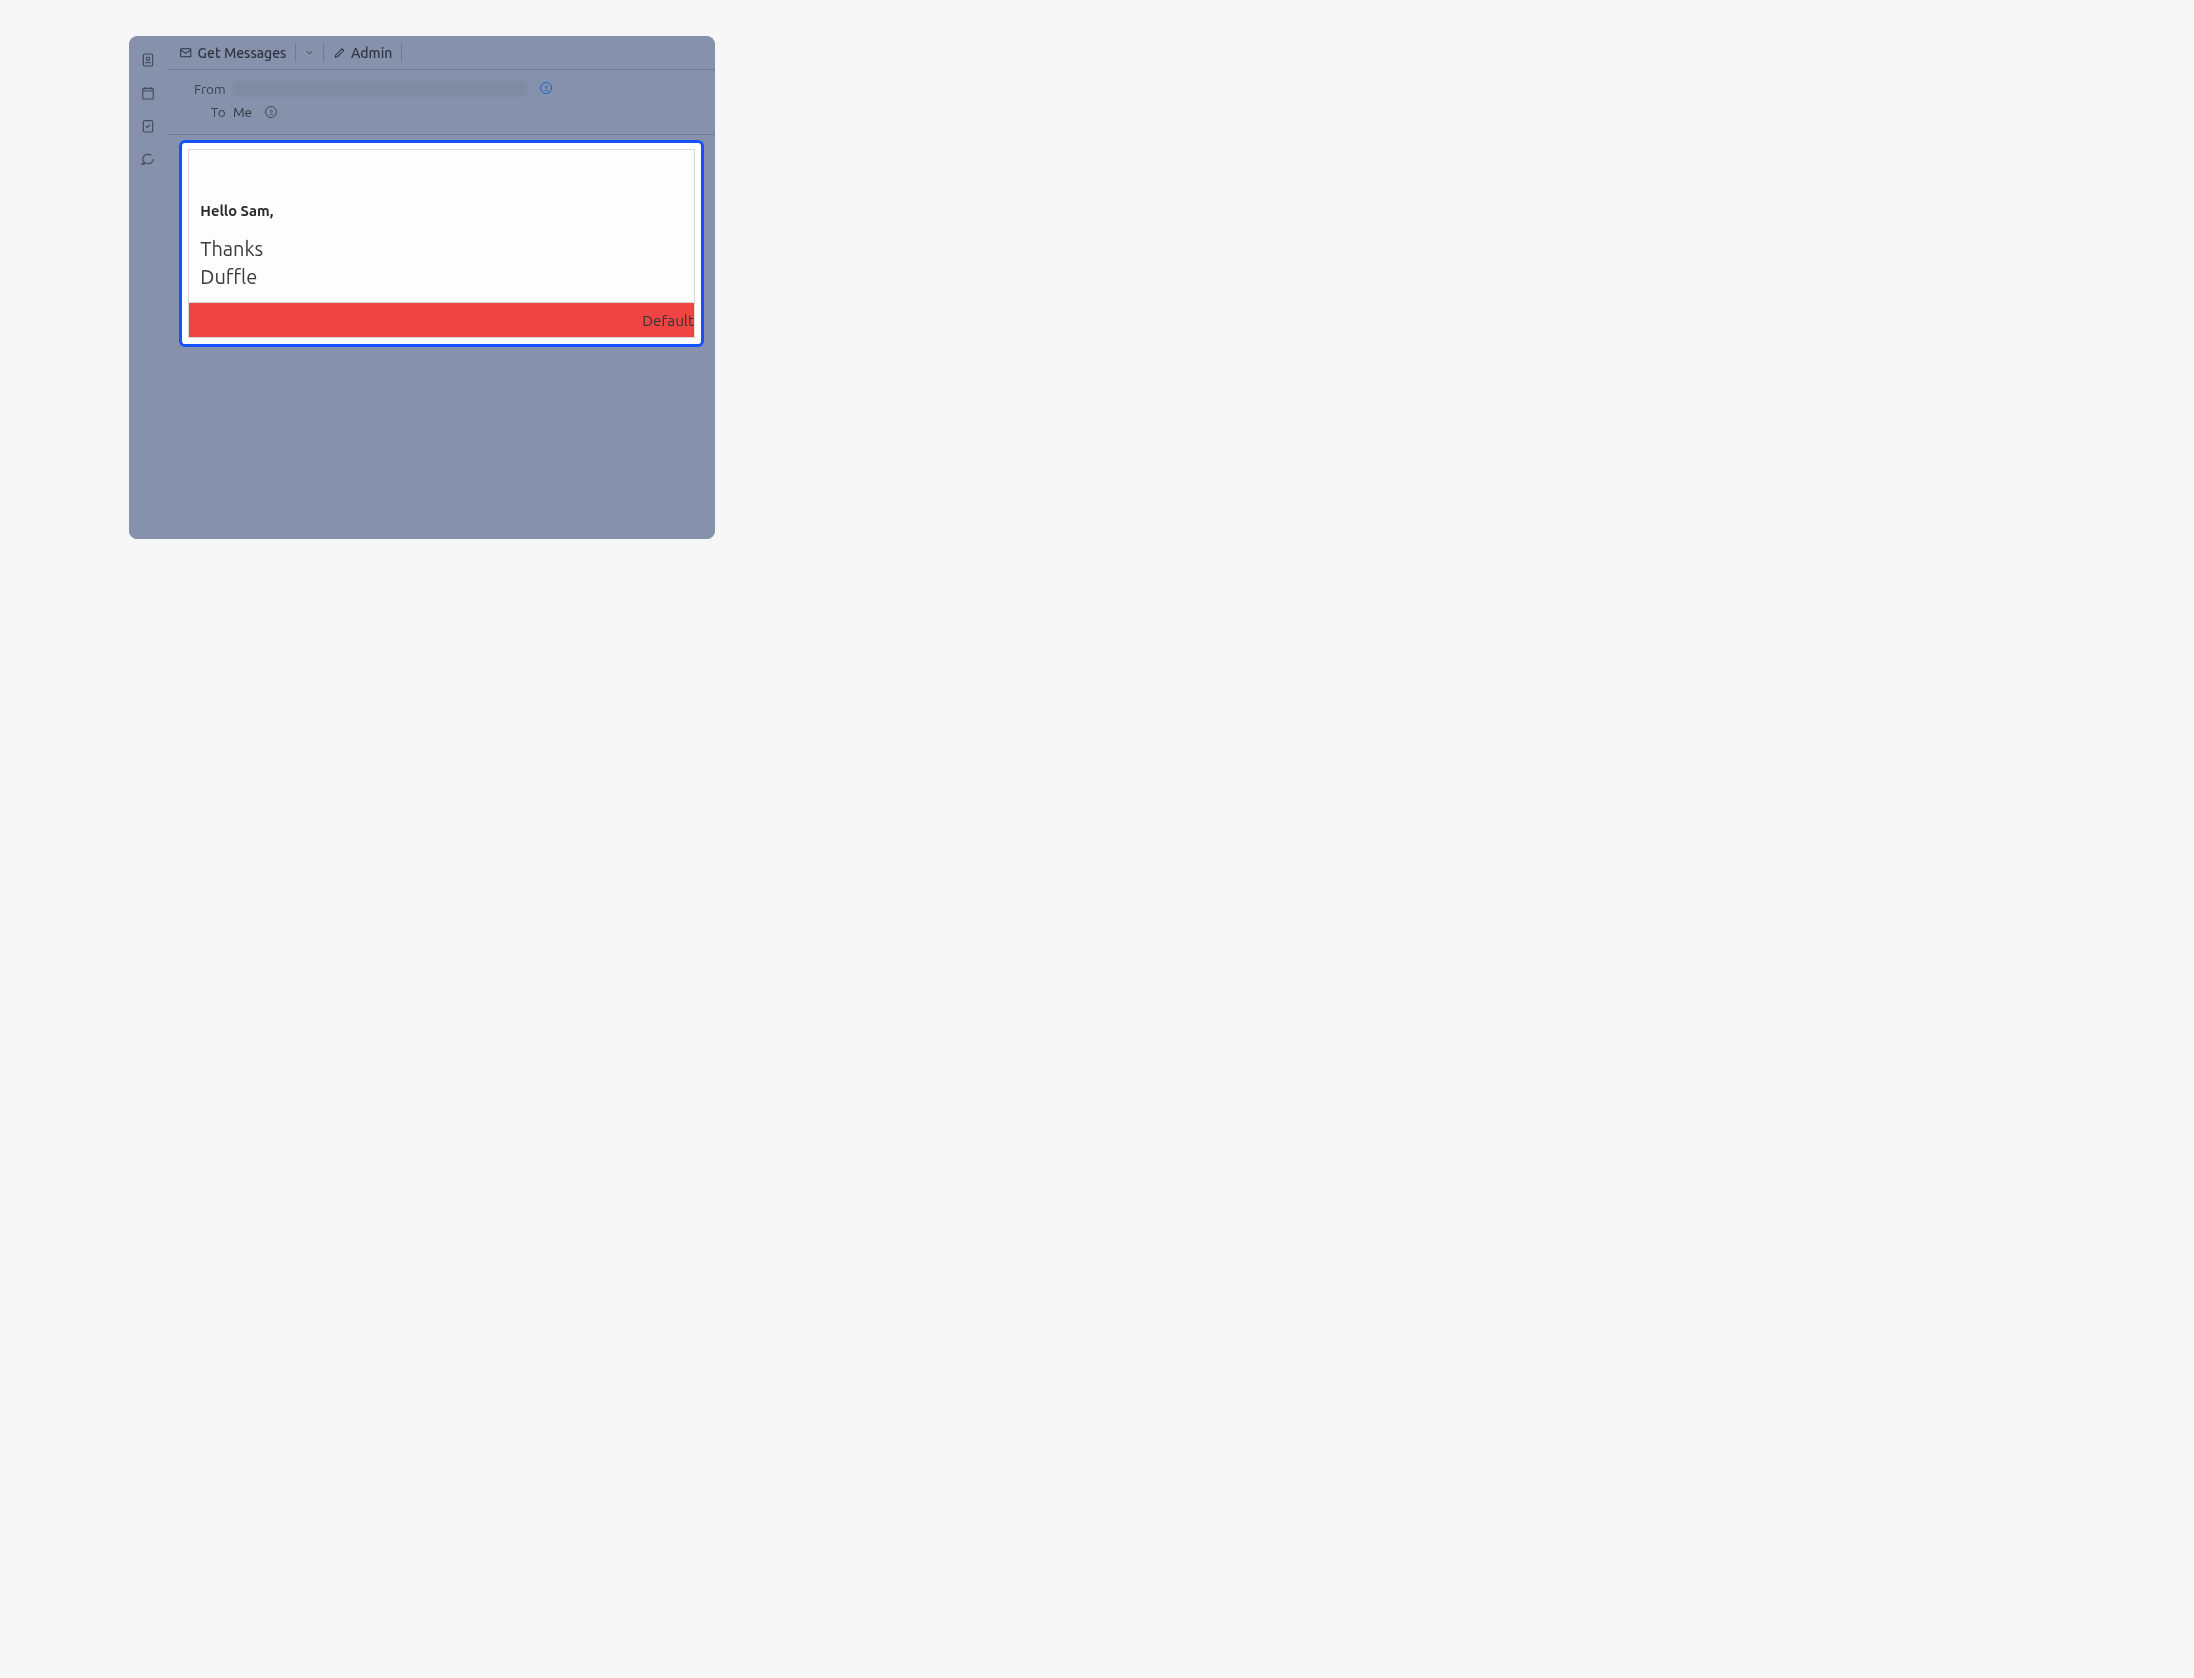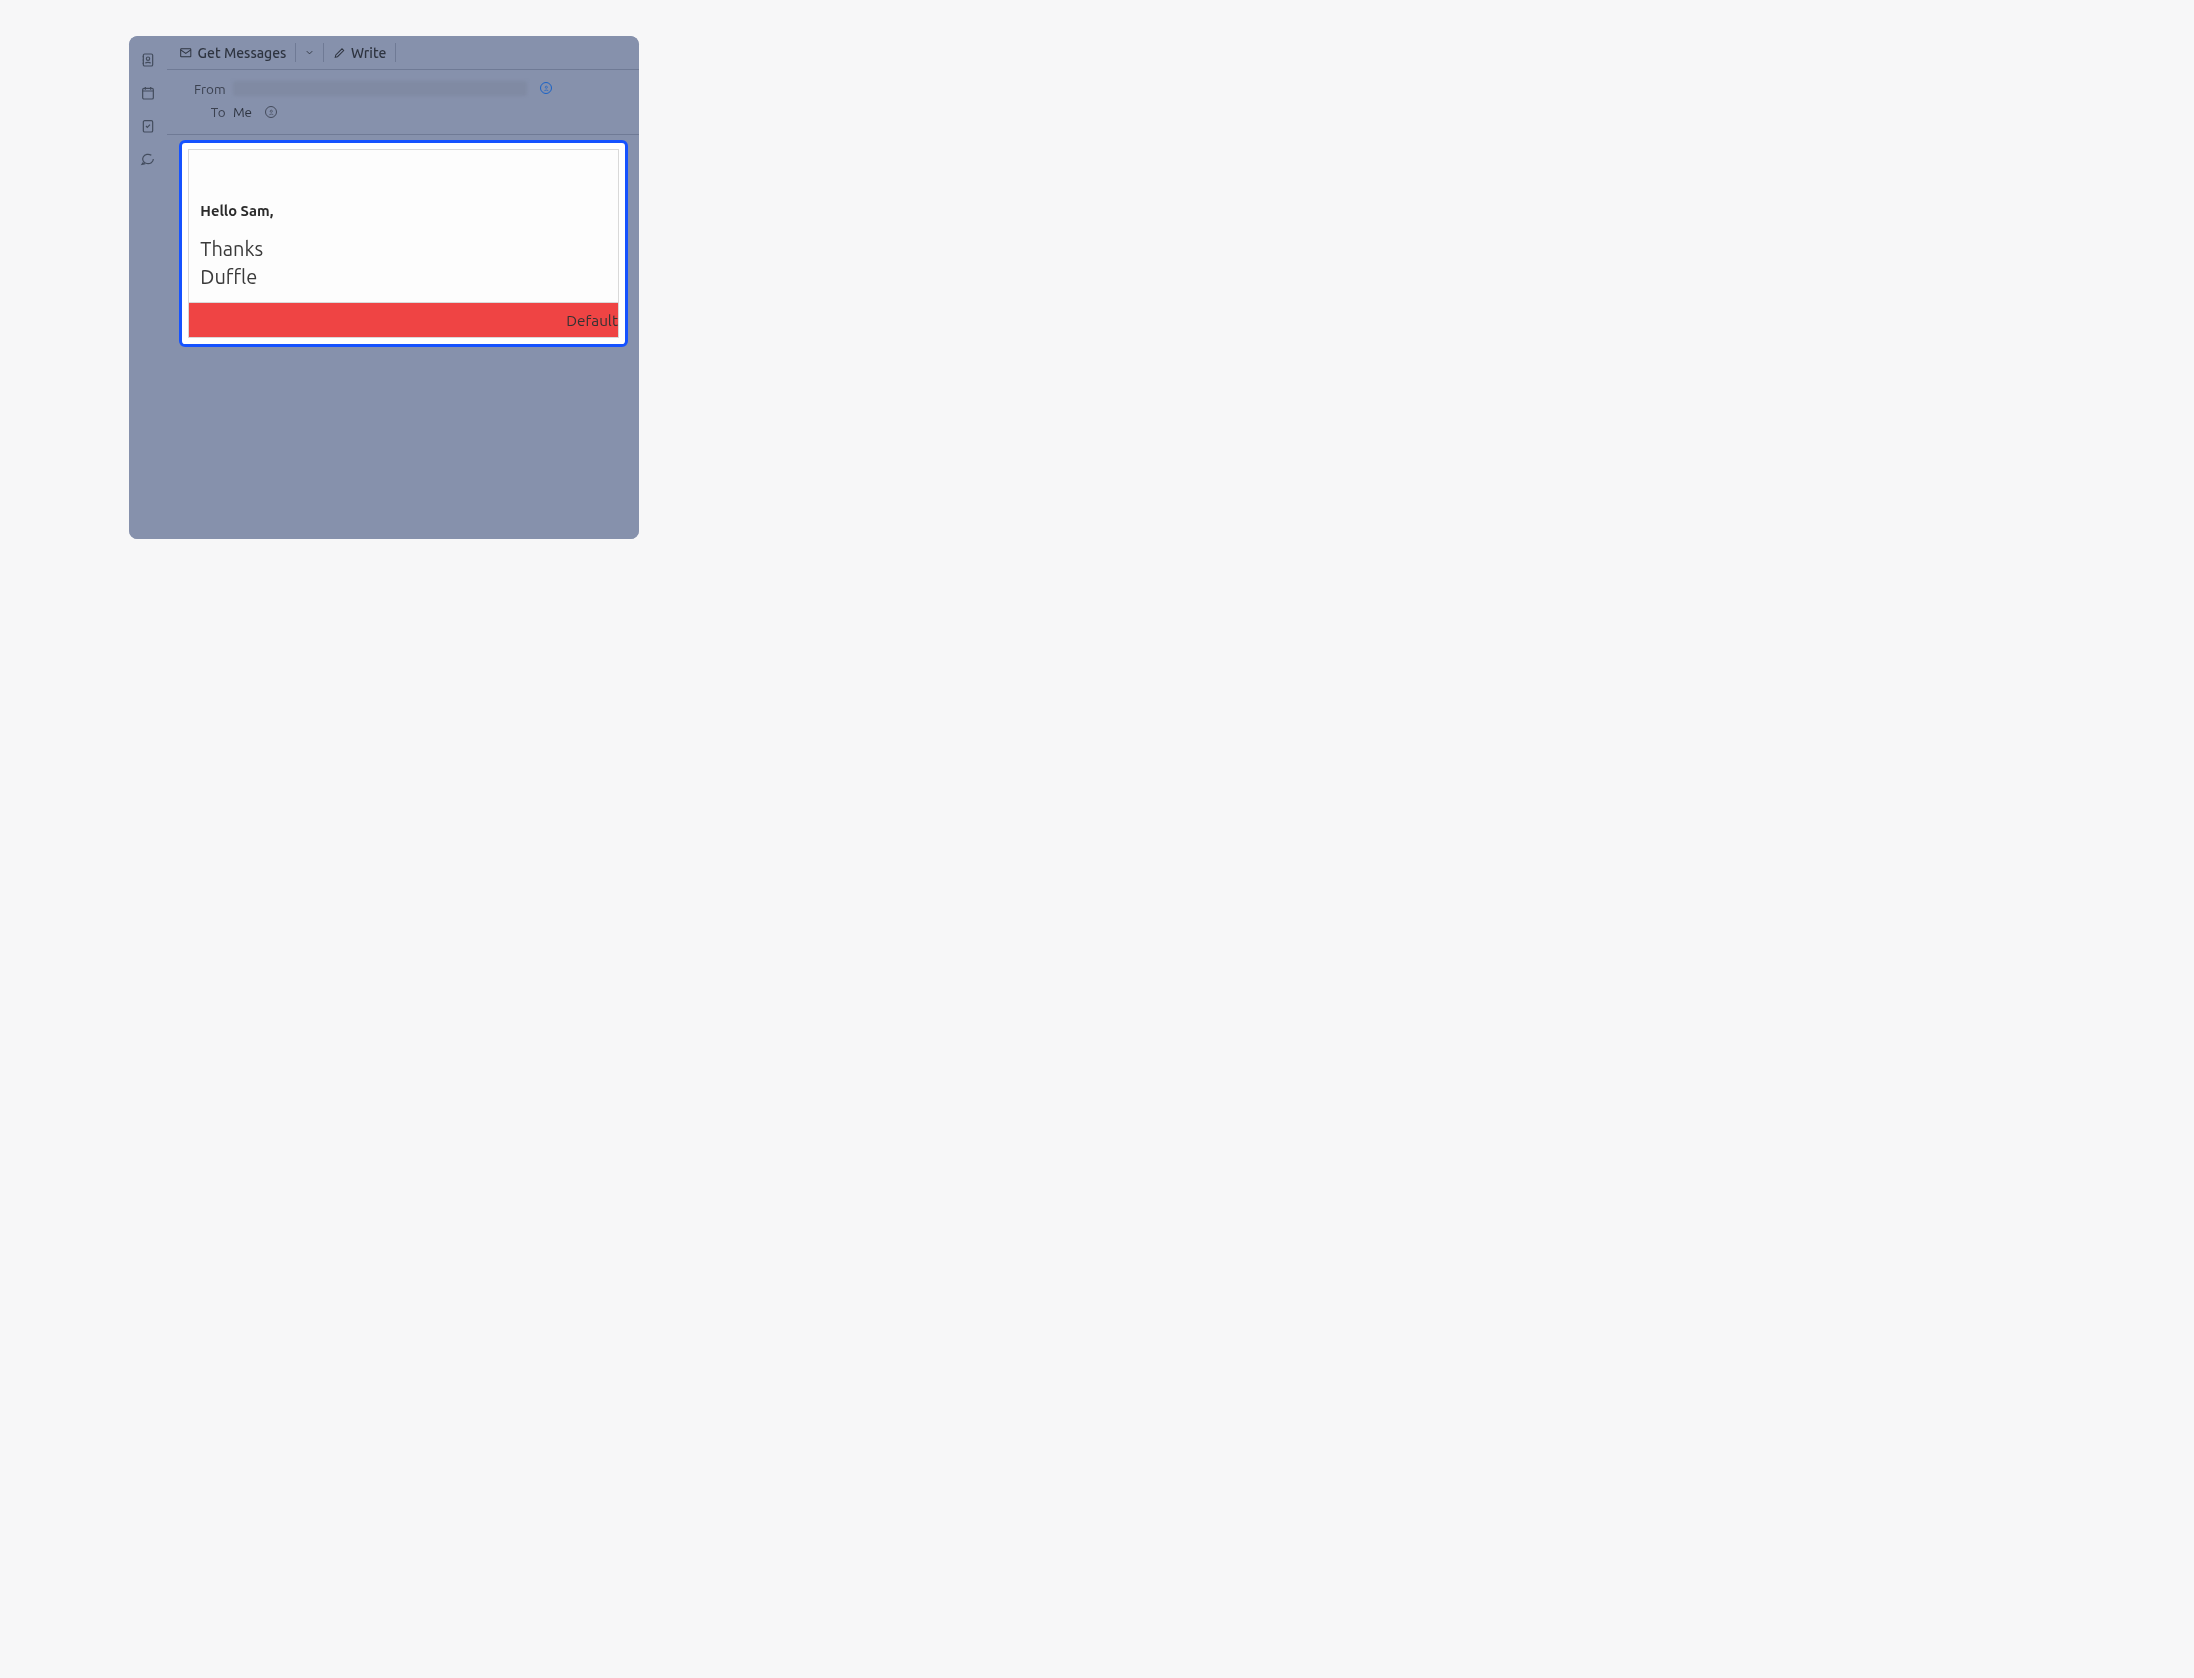--- a/index.html
+++ b/index.html
@@ -7,21 +7,21 @@
     font-family: "Segoe UI", "Ubuntu", "Helvetica Neue", Arial, sans-serif;
     background: #f7f7f8;
     width: 749px;
     height: 573px;
     position: relative;
   }
   .frame {
     position: absolute;
     left: 129px;
     top: 36px;
-    width: 510px;
+    width: 586px;
     height: 503px;
     background: #8691ac;
     border-radius: 8.6px;
     overflow: hidden;
   }
   .sidebar {
     position: absolute;
     left: 0; top: 0; bottom: 0;
     width: 38px;
     background: #8691ac;
@@ -154,21 +154,21 @@
             </svg>
         </span>
       </div>
       <div class="tb-sep"></div>
       <div class="tb-btn">
         <span class="tb-icon">
           <svg viewBox="0 0 24 24" fill="none" stroke="currentColor" stroke-width="1.8">
               <path d="M4 20l4-1 11-11-3-3L5 16l-1 4z"></path>
             </svg>
         </span>
-        <span>Write</span>
+        <span>Admin</span>
       </div>
       <div class="tb-sep"></div>
     </div>
 
     <div class="headers">
       <div class="hdr-row">
         <span class="hdr-label">From</span>
         <span class="hdr-val">
           <span class="blur-from"></span>
           <span class="contact-icon">

